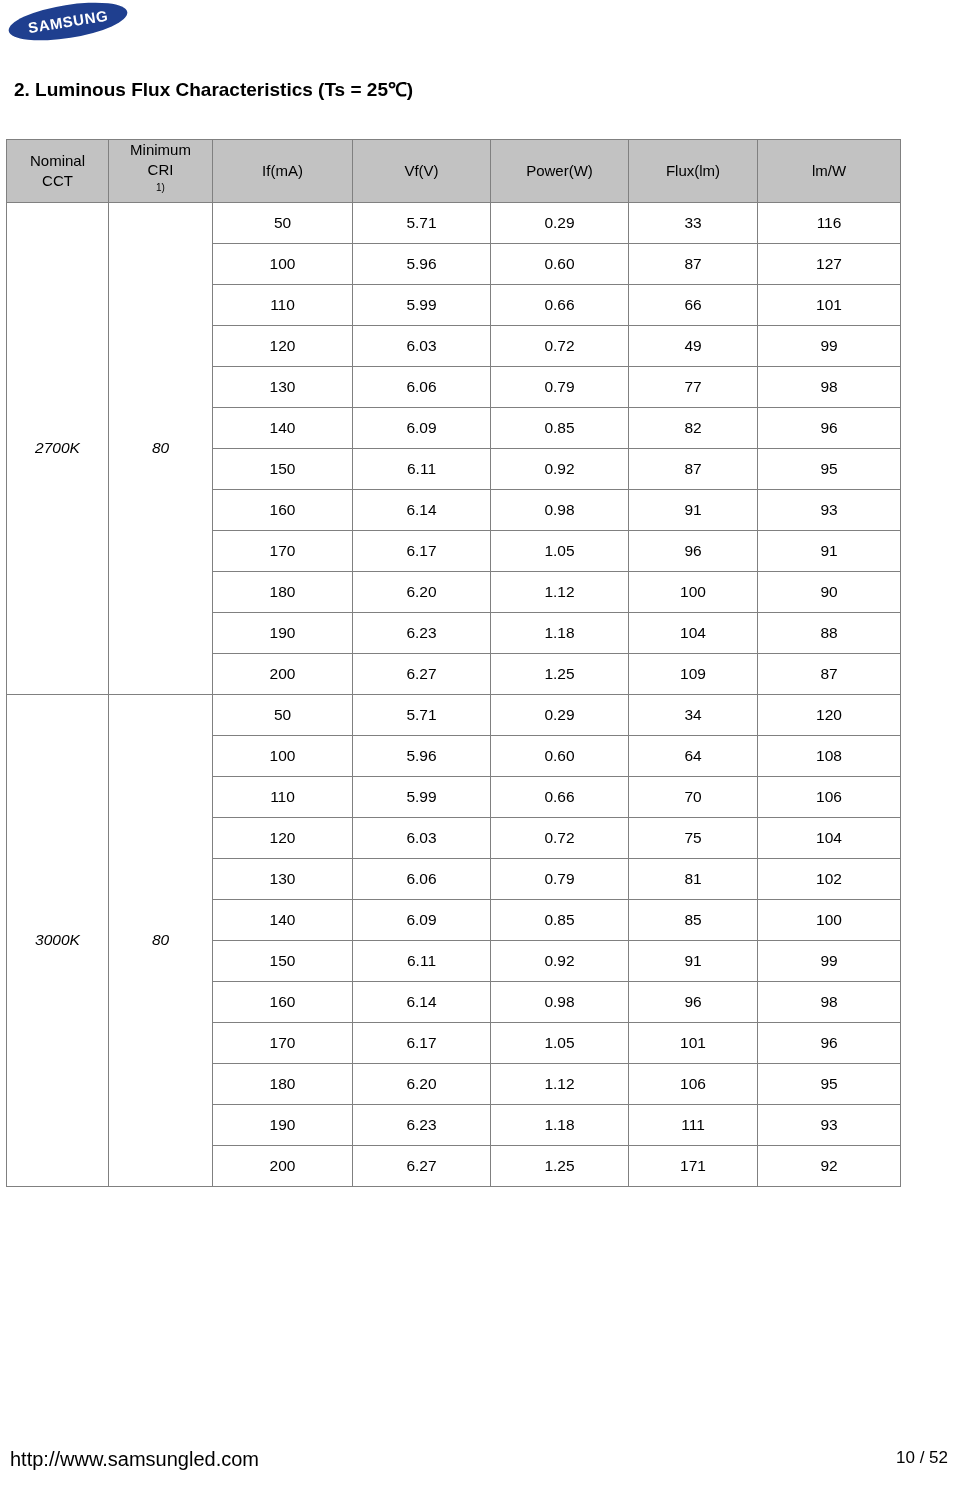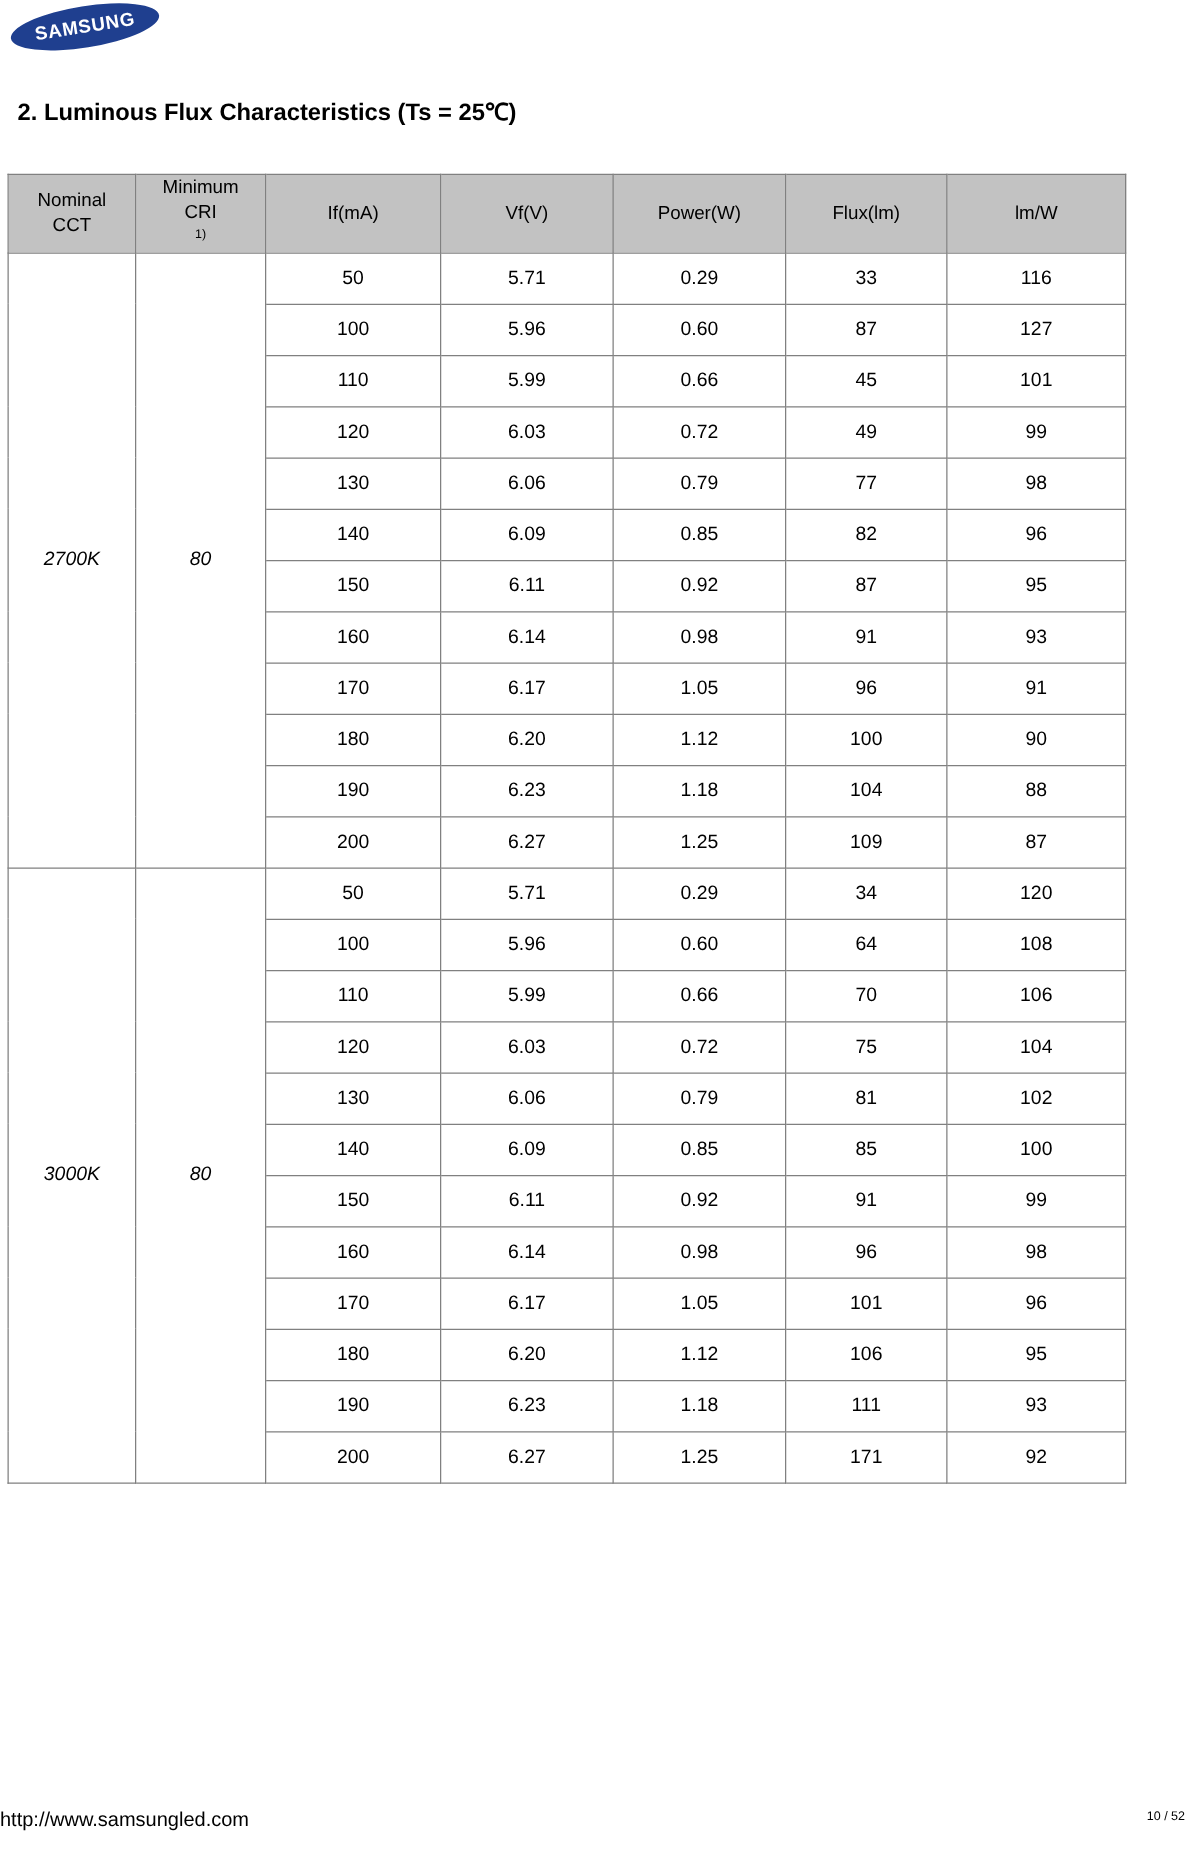--- a/index.html
+++ b/index.html
@@ -113,29 +113,29 @@
   
   .footer {
     position: absolute;
     left: 0;
     top: 1448px;
     width: 960px;
     height: 30px;
   }
   .footer-url {
     position: absolute;
-    left: 0;
+    left: 10px;
     top: 0;
-    font-size: 16px;
+    font-size: 20px;
   }
   .footer-page {
     position: absolute;
     right: 12px;
     top: 0;
-    font-size: 10px;
+    font-size: 17px;
   }
 </style>
 </head>
 <body>
 
 <div class="logo-wrap">
   <div class="logo-ellipse"></div>
   <div class="logo-text">SAMSUNG</div>
 </div>
 
@@ -182,21 +182,21 @@
         <td>100</td>
         <td>5.96</td>
         <td>0.60</td>
         <td>87</td>
         <td>127</td>
       </tr>
       <tr>
         <td>110</td>
         <td>5.99</td>
         <td>0.66</td>
-        <td>45</td>
+        <td>66</td>
         <td>101</td>
       </tr>
       <tr>
         <td>120</td>
         <td>6.03</td>
         <td>0.72</td>
         <td>49</td>
         <td>99</td>
       </tr>
       <tr>

